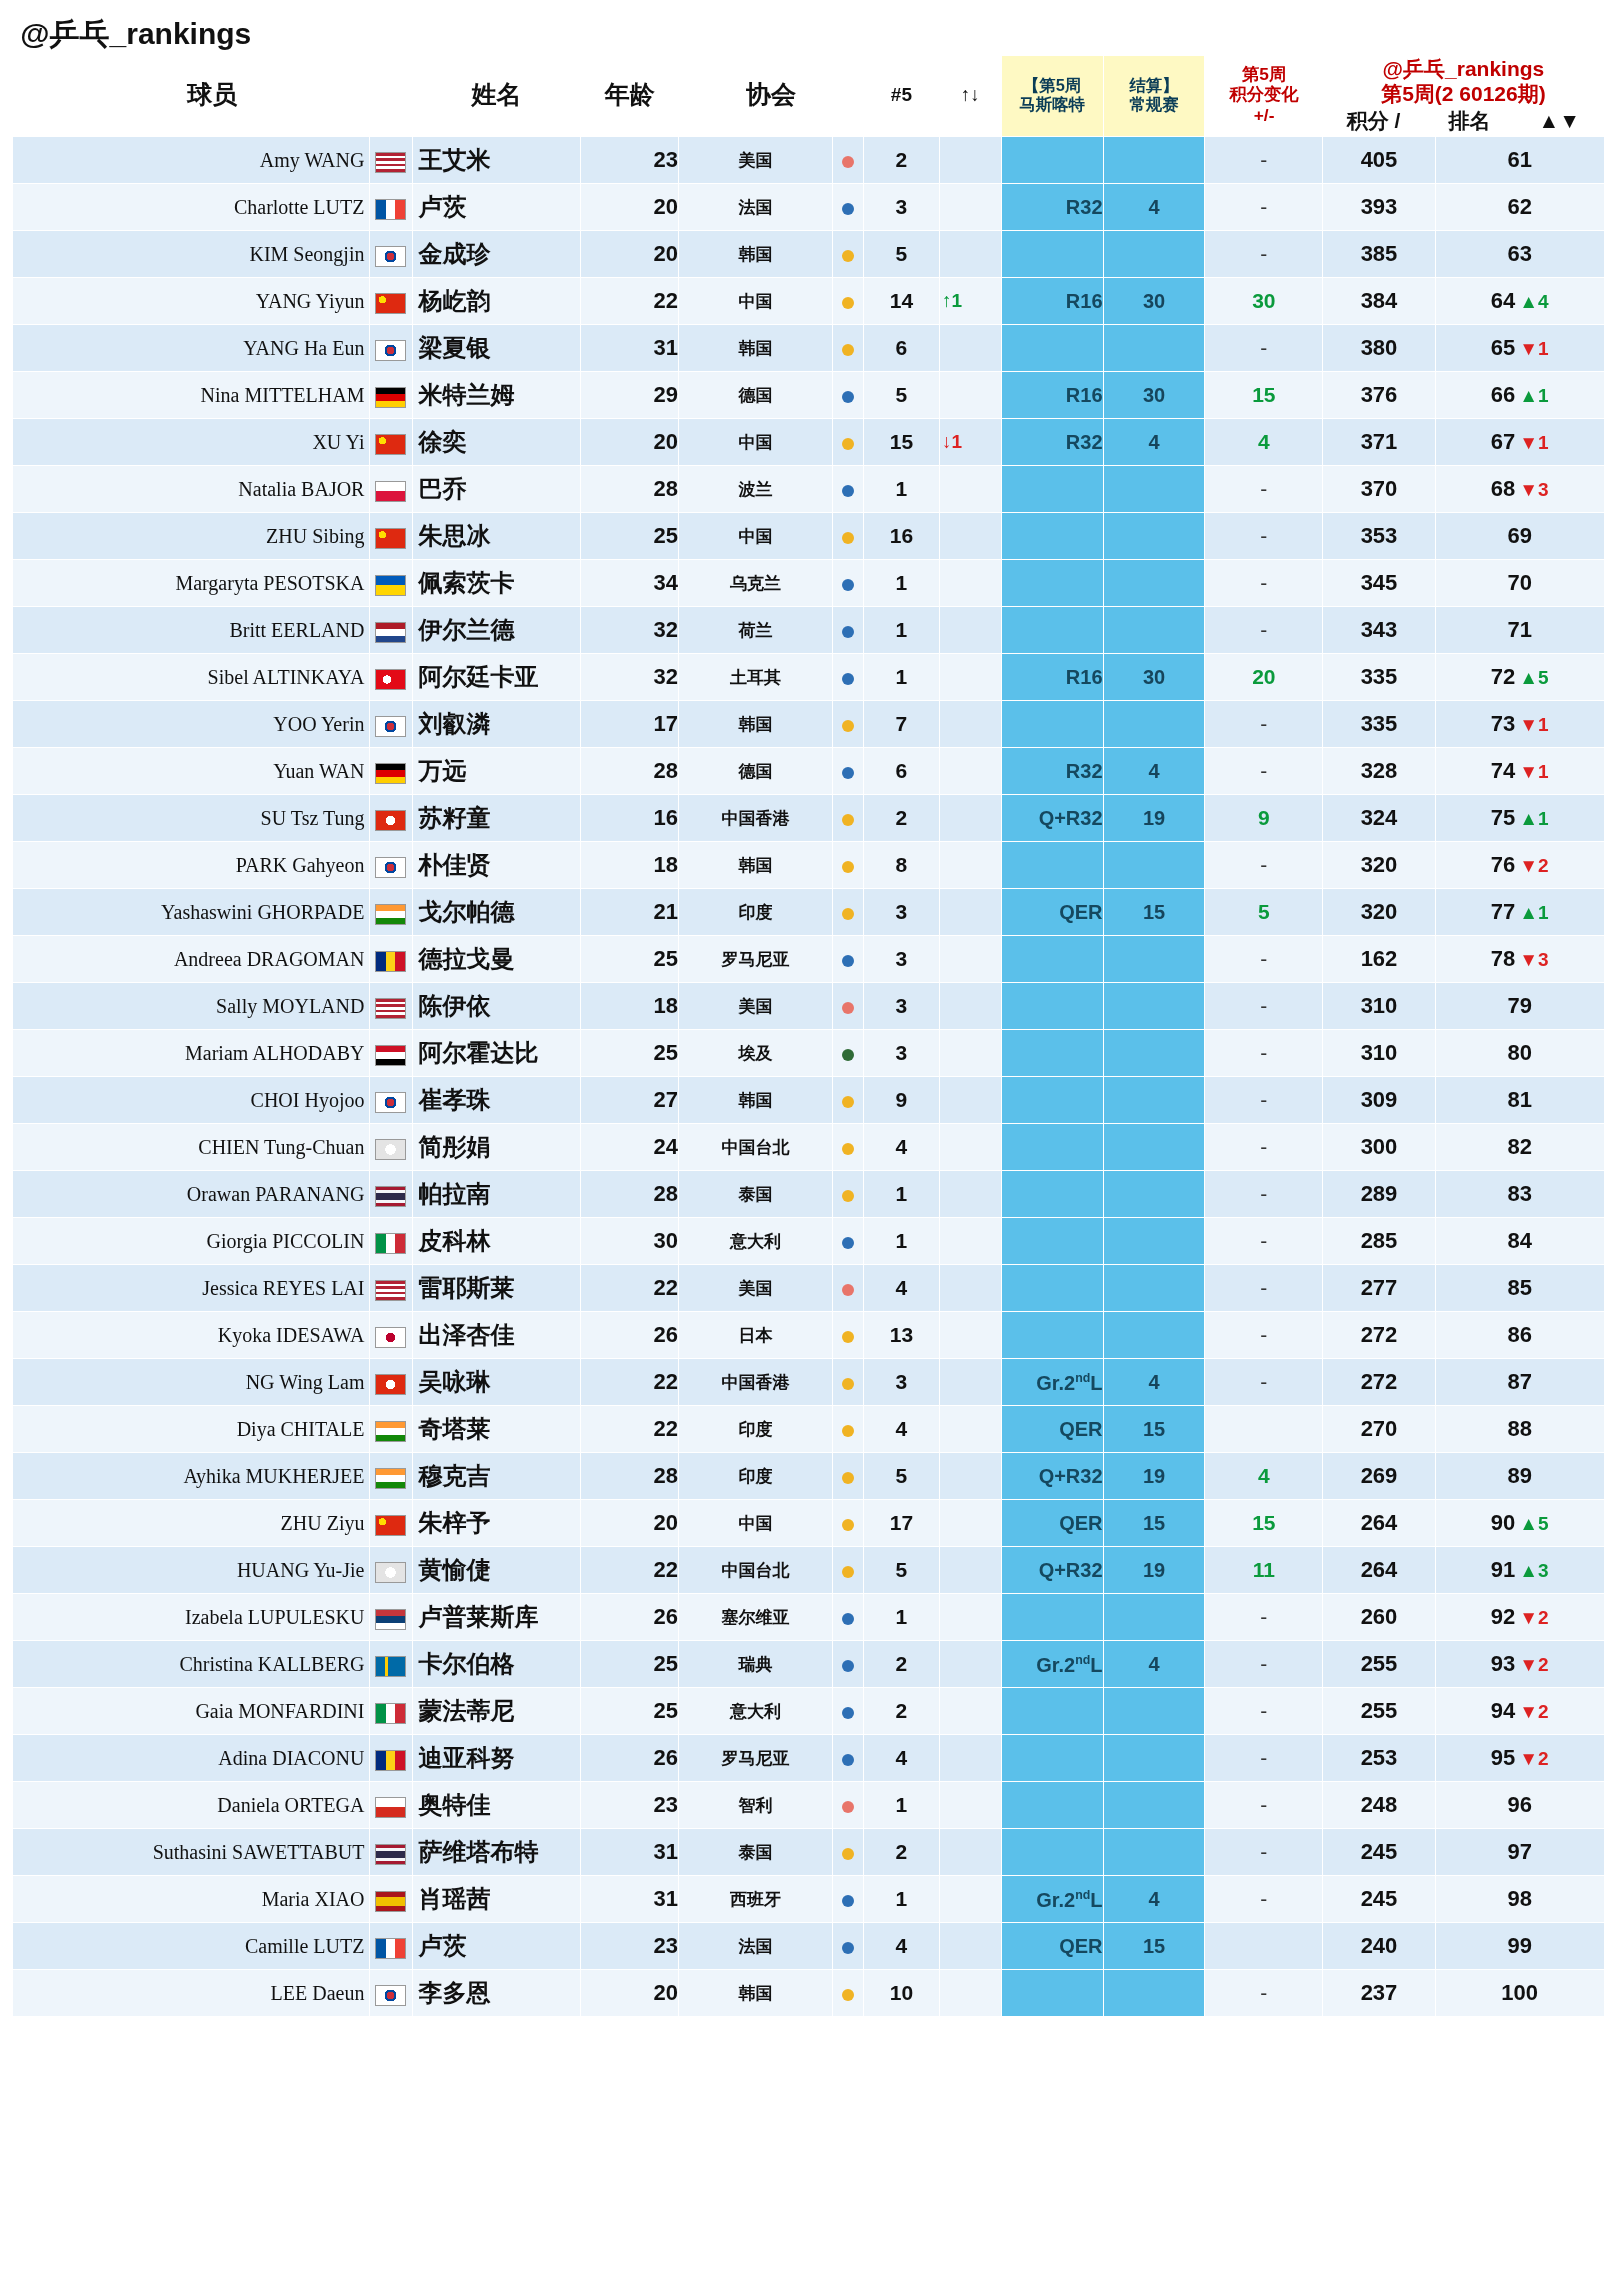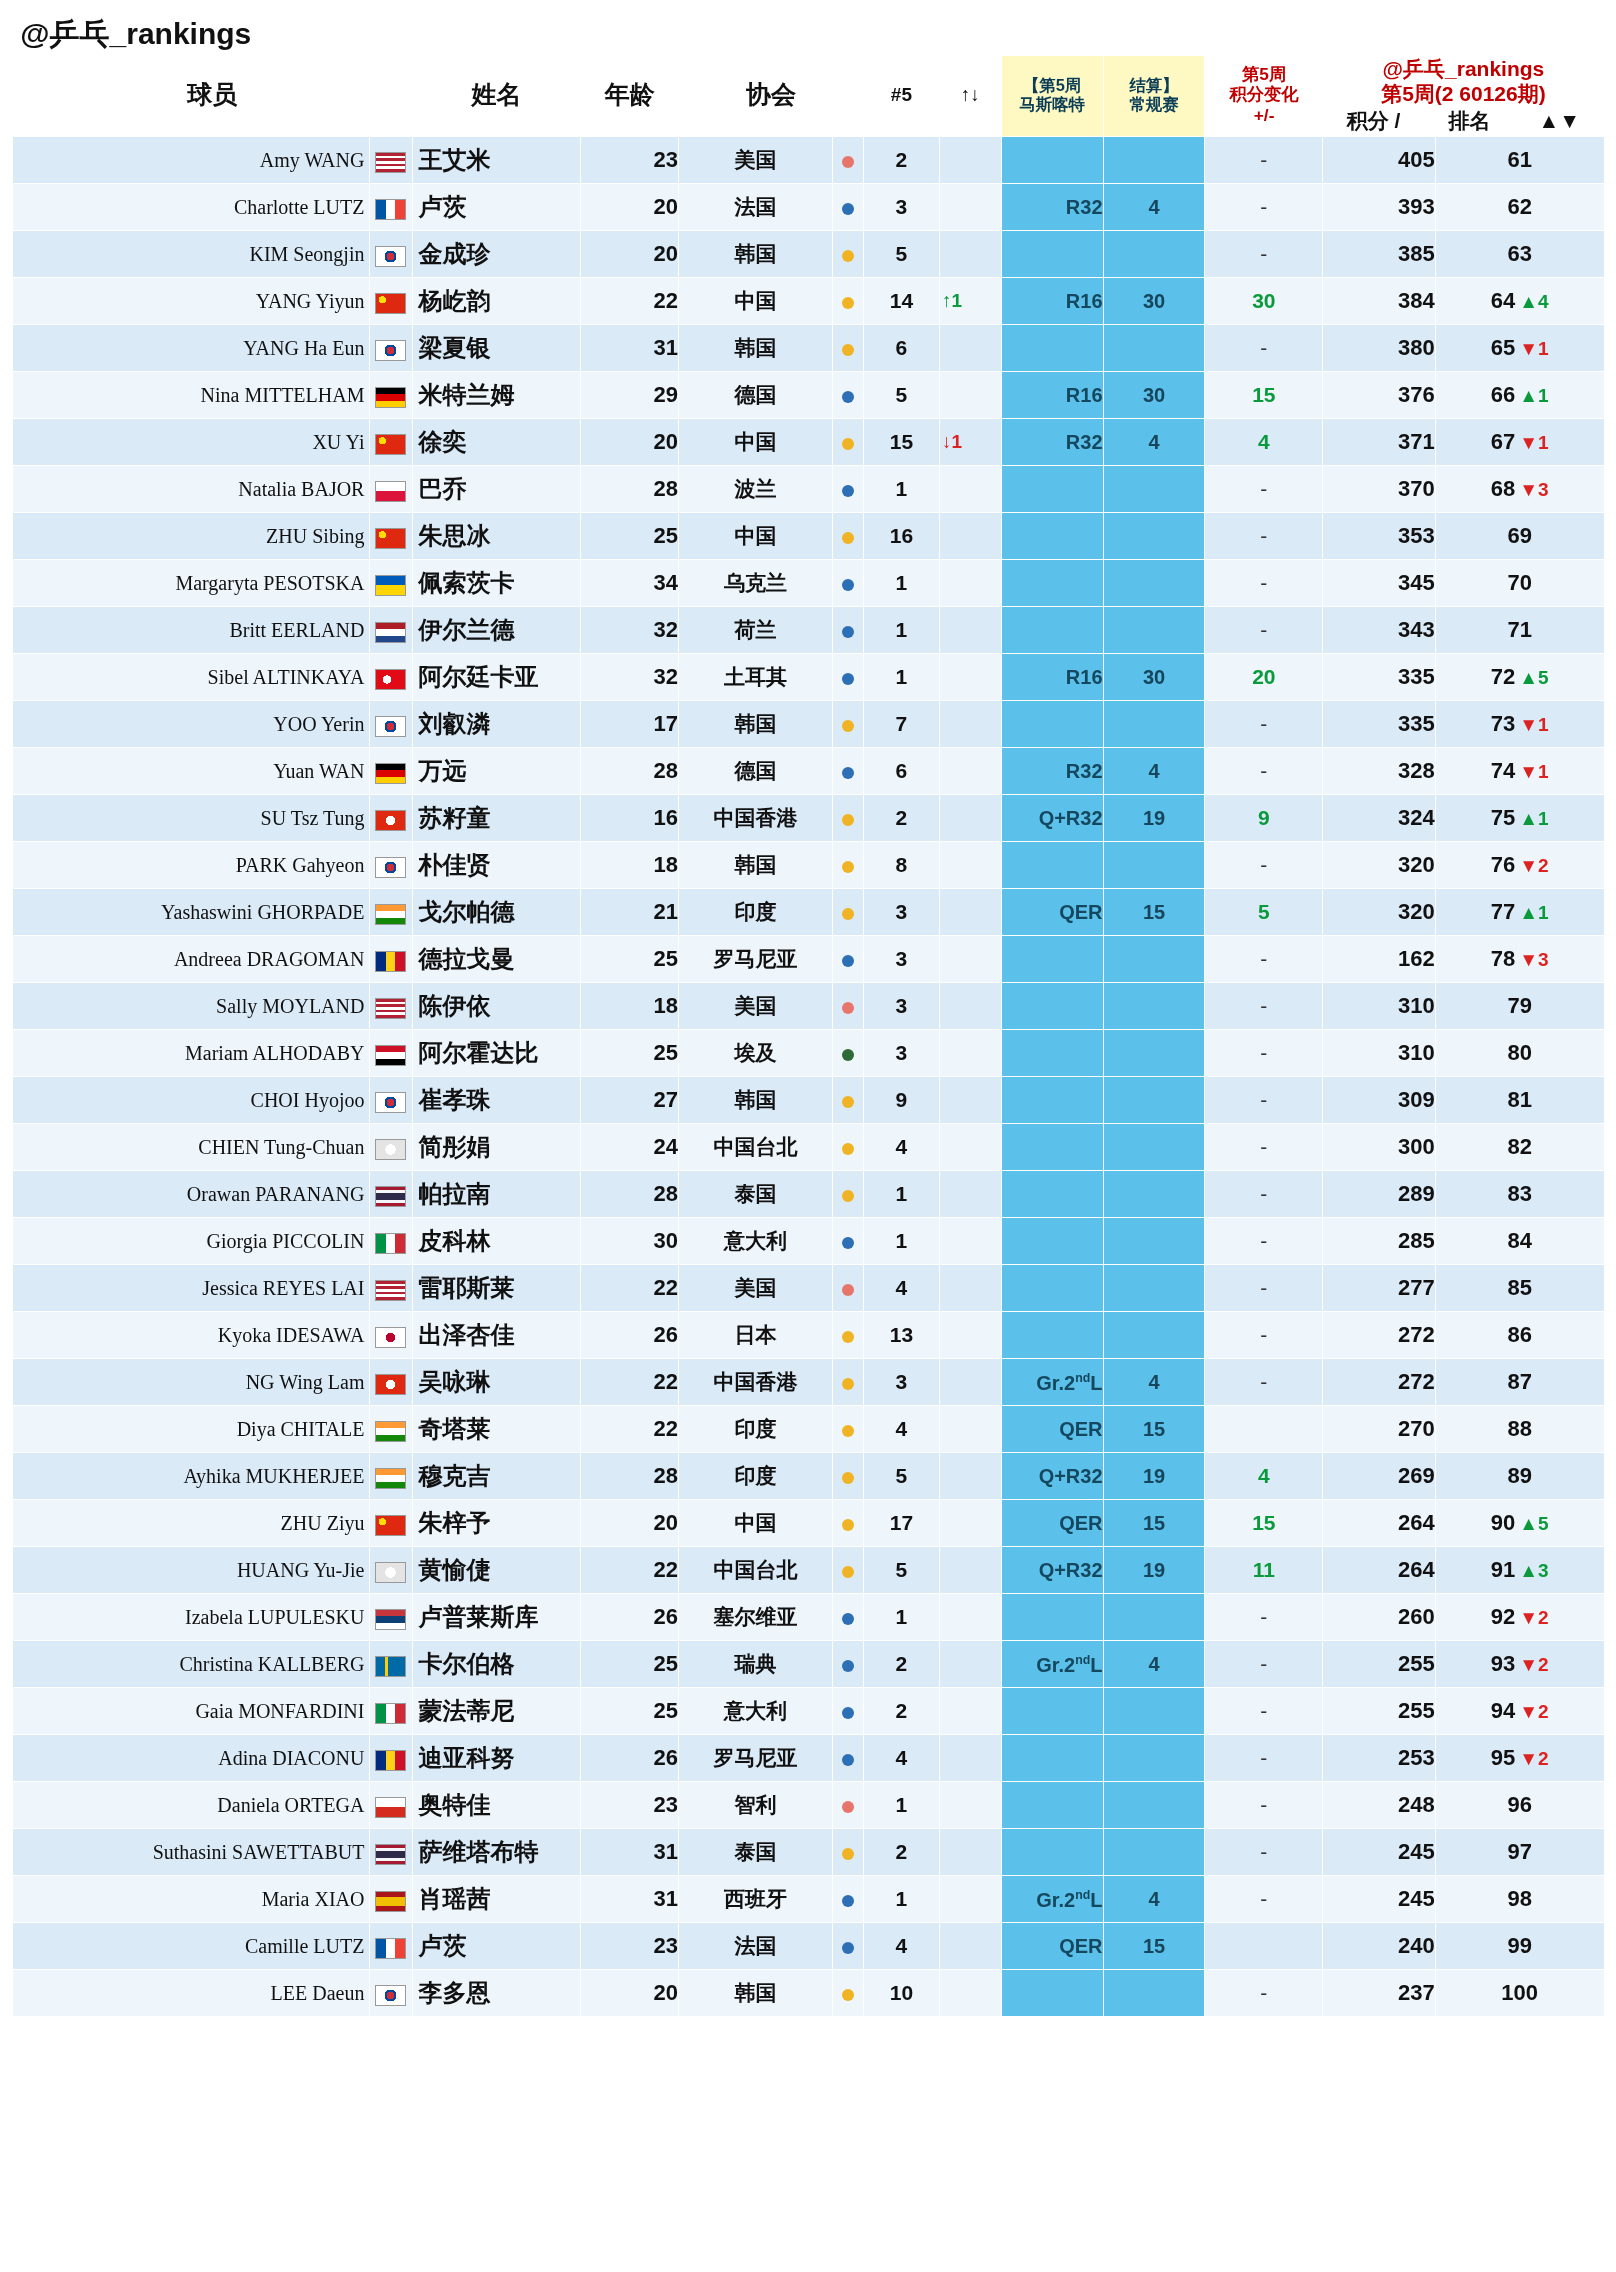--- a/index.html
+++ b/index.html
@@ -118,21 +118,21 @@
   }
   td.age{
     font-family:"Liberation Sans", sans-serif;
     font-weight:bold;
     font-size:22px;
     text-align:right;
   }
   td.assoc{
     font-family:"Liberation Sans", sans-serif;
     font-weight:bold;
-    font-size:21px;
+    font-size:17px;
     text-align:center;
     white-space:nowrap;
   }
   td.dotcell{text-align:center;}
   .dot{
     display:inline-block;
     width:12.5px;height:12.5px;border-radius:50%;
     vertical-align:middle;
   }
   td.evt{
@@ -165,21 +165,21 @@
     font-weight:bold;
     font-size:21px;
     text-align:center;
     color:#0a9a3c;
   }
   td.chg.dash{color:#333;font-weight:normal;}
   td.pts{
     font-family:"Liberation Sans", sans-serif;
     font-weight:bold;
     font-size:22px;
-    text-align:right;
+    text-align:center;
   }
   td.rank{
     font-family:"Liberation Sans", sans-serif;
     font-weight:bold;
     font-size:22px;
     text-align:center;
     white-space:nowrap;
   }
   .rank-move{font-size:19px;margin-left:3.9px;}
   .rank-up{color:#0a9a3c;}

